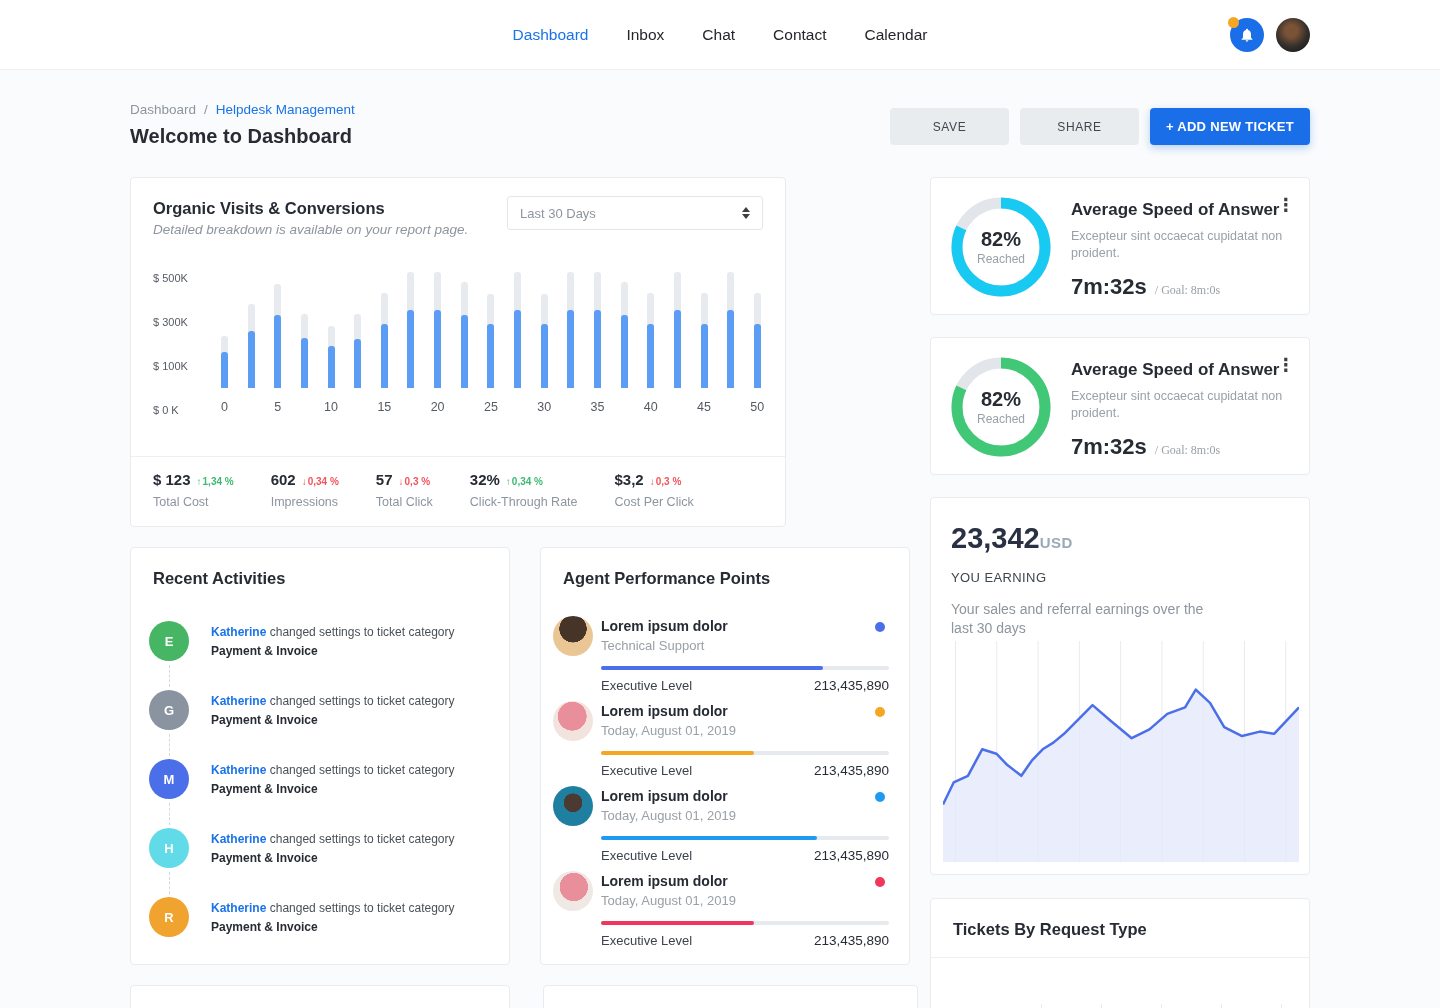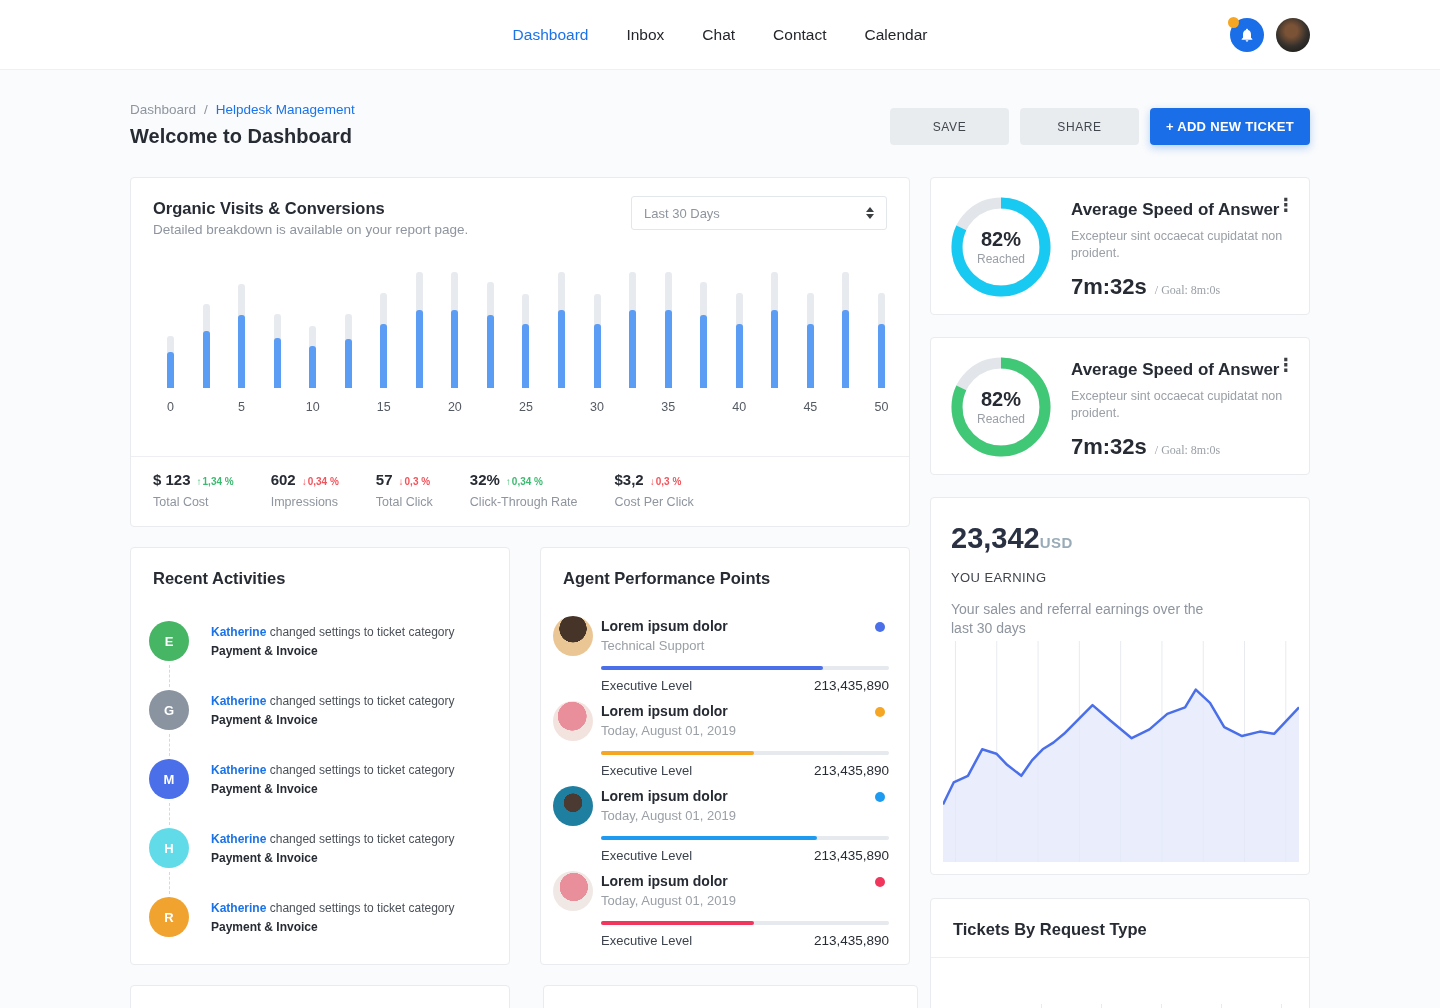--- a/index.html
+++ b/index.html
@@ -24,23 +24,23 @@
   .page-title { position:absolute; left:130px; top:125px; font-size:20px; font-weight:700; color:#272b33; }
   .hdr-btns { position:absolute; left:890px; top:108px; width:332px; height:37px; }
   .btn-flat { position:absolute; top:0; height:37px; width:119px; background:#e9ecef; border:none; border-radius:4px; font-family:inherit; font-size:12px; font-weight:500; color:#40464d; letter-spacing:.6px; cursor:pointer; }
   .btn-save { left:0; } .btn-share { left:130px; }
   .btn-primary { position:absolute; left:260px; top:0; width:160px; height:37px; background:#1a6fe8; color:#fff; border:none; border-radius:4px; font-family:inherit; font-size:13px; font-weight:700; letter-spacing:.3px; cursor:pointer; box-shadow:0 3px 8px rgba(26,111,232,.3); }
 
   
   .card { position:absolute; background:#fff; border:1px solid #e9ebef; border-radius:4px; }
 
   
-  #organic { left:130px; top:177px; width:780px; height:350px; }
+  #organic { left:130px; top:177px; width:656px; height:350px; }
   .o-title { position:absolute; left:22px; top:21px; font-size:16.5px; font-weight:700; color:#272b33; }
-  .o-sub { position:absolute; left:22px; top:44px; font-size:13.5px; color:#8e959e; }
+  .o-sub { position:absolute; left:22px; top:44px; font-size:13.5px; color:#8e959e;font-style:italic; }
   .o-select { position:absolute; right:22px; top:18px; width:256px; height:34px; border:1px solid #e3e6ea; border-radius:3px; display:flex; align-items:center; padding:0 12px; font-size:13px; color:#8e959e; cursor:pointer; background:#fff; }
   .sel-caret { margin-left:auto; display:flex; flex-direction:column; gap:2px; }
   .sel-caret i { width:0; height:0; border-left:4px solid transparent; border-right:4px solid transparent; }
   .sel-caret .up { border-bottom:5px solid #3c4043; }
   .sel-caret .dn { border-top:5px solid #3c4043; }
 
   .o-chart { position:absolute; left:22px; right:22px; top:88px; height:150px; display:flex; }
   .o-ylabels { width:54px; display:flex; flex-direction:column; justify-content:space-between; padding:6px 0 0 0; font-size:11px; color:#555b63; }
   .o-plot { flex:1; position:relative; }
   #bars { position:absolute; left:14px; right:2px; top:4px; bottom:28px; display:flex; justify-content:space-between; align-items:flex-end; }
@@ -158,20 +158,26 @@
     <div class="o-title">Organic Visits &amp; Conversions</div>
     <div class="o-sub">Detailed breakdown is available on your report page.</div>
     <div class="o-select">
       <span>Last 30 Days</span>
       <span class="sel-caret">
           <i class="up"></i>
           <i class="dn"></i>
         </span>
     </div>
     <div class="o-chart">
+      <div class="o-ylabels">
+        <span>$ 500K</span>
+        <span>$ 300K</span>
+        <span>$ 100K</span>
+        <span>$ 0 K</span>
+      </div>
       <div class="o-plot">
         <div id="bars">
             <div class="slot">
               <div class="bar" style="height: 44.2308%; background: rgb(231, 234, 238);"></div>
               <div class="bar" style="height: 30.7692%; background: rgb(91, 156, 245);"></div>
               <span class="xlab">0</span>
             </div>
             <div class="slot">
               <div class="bar" style="height: 71.1538%; background: rgb(231, 234, 238);"></div>
               <div class="bar" style="height: 48.0769%; background: rgb(91, 156, 245);"></div>

